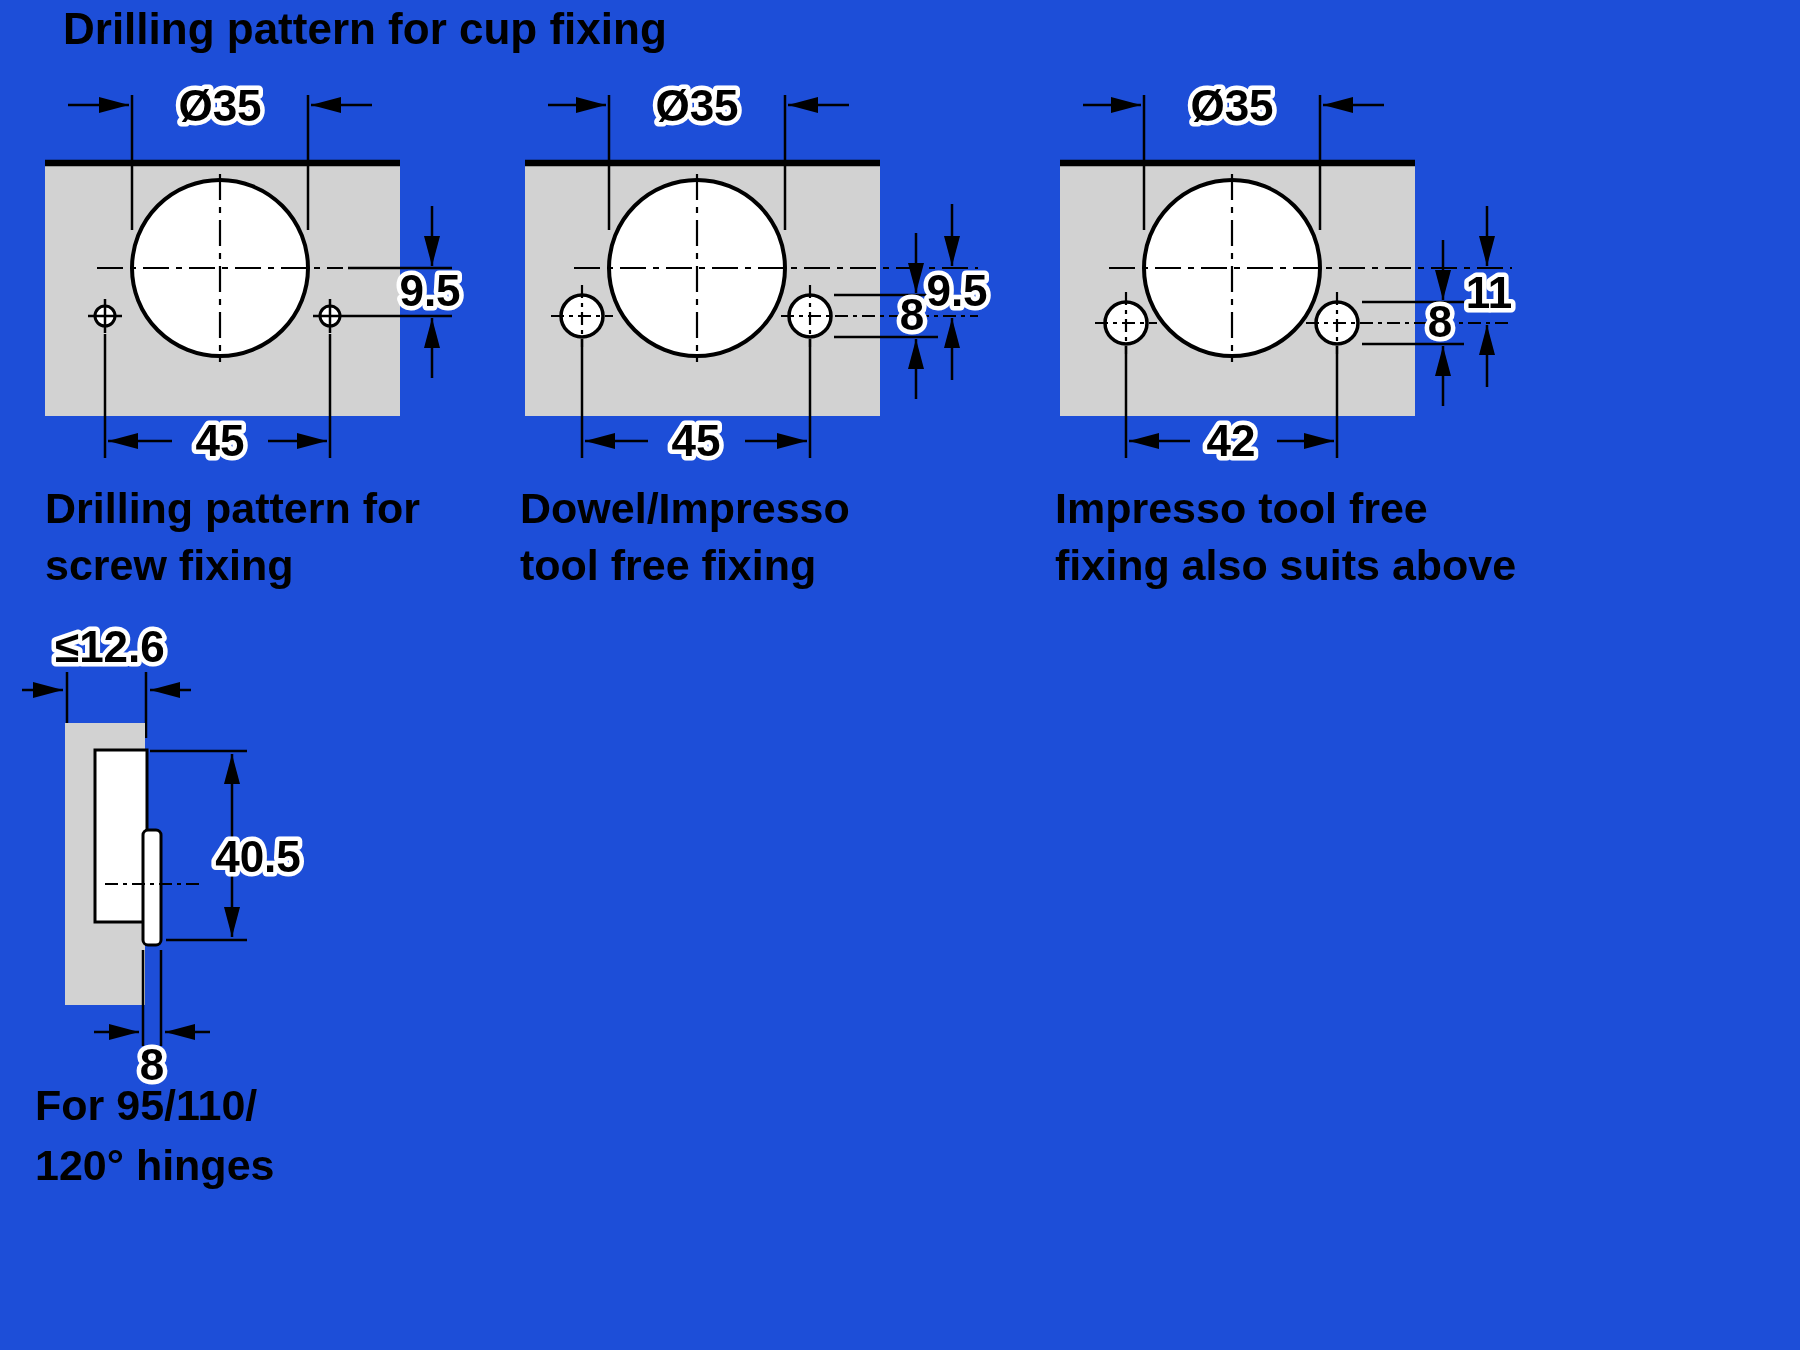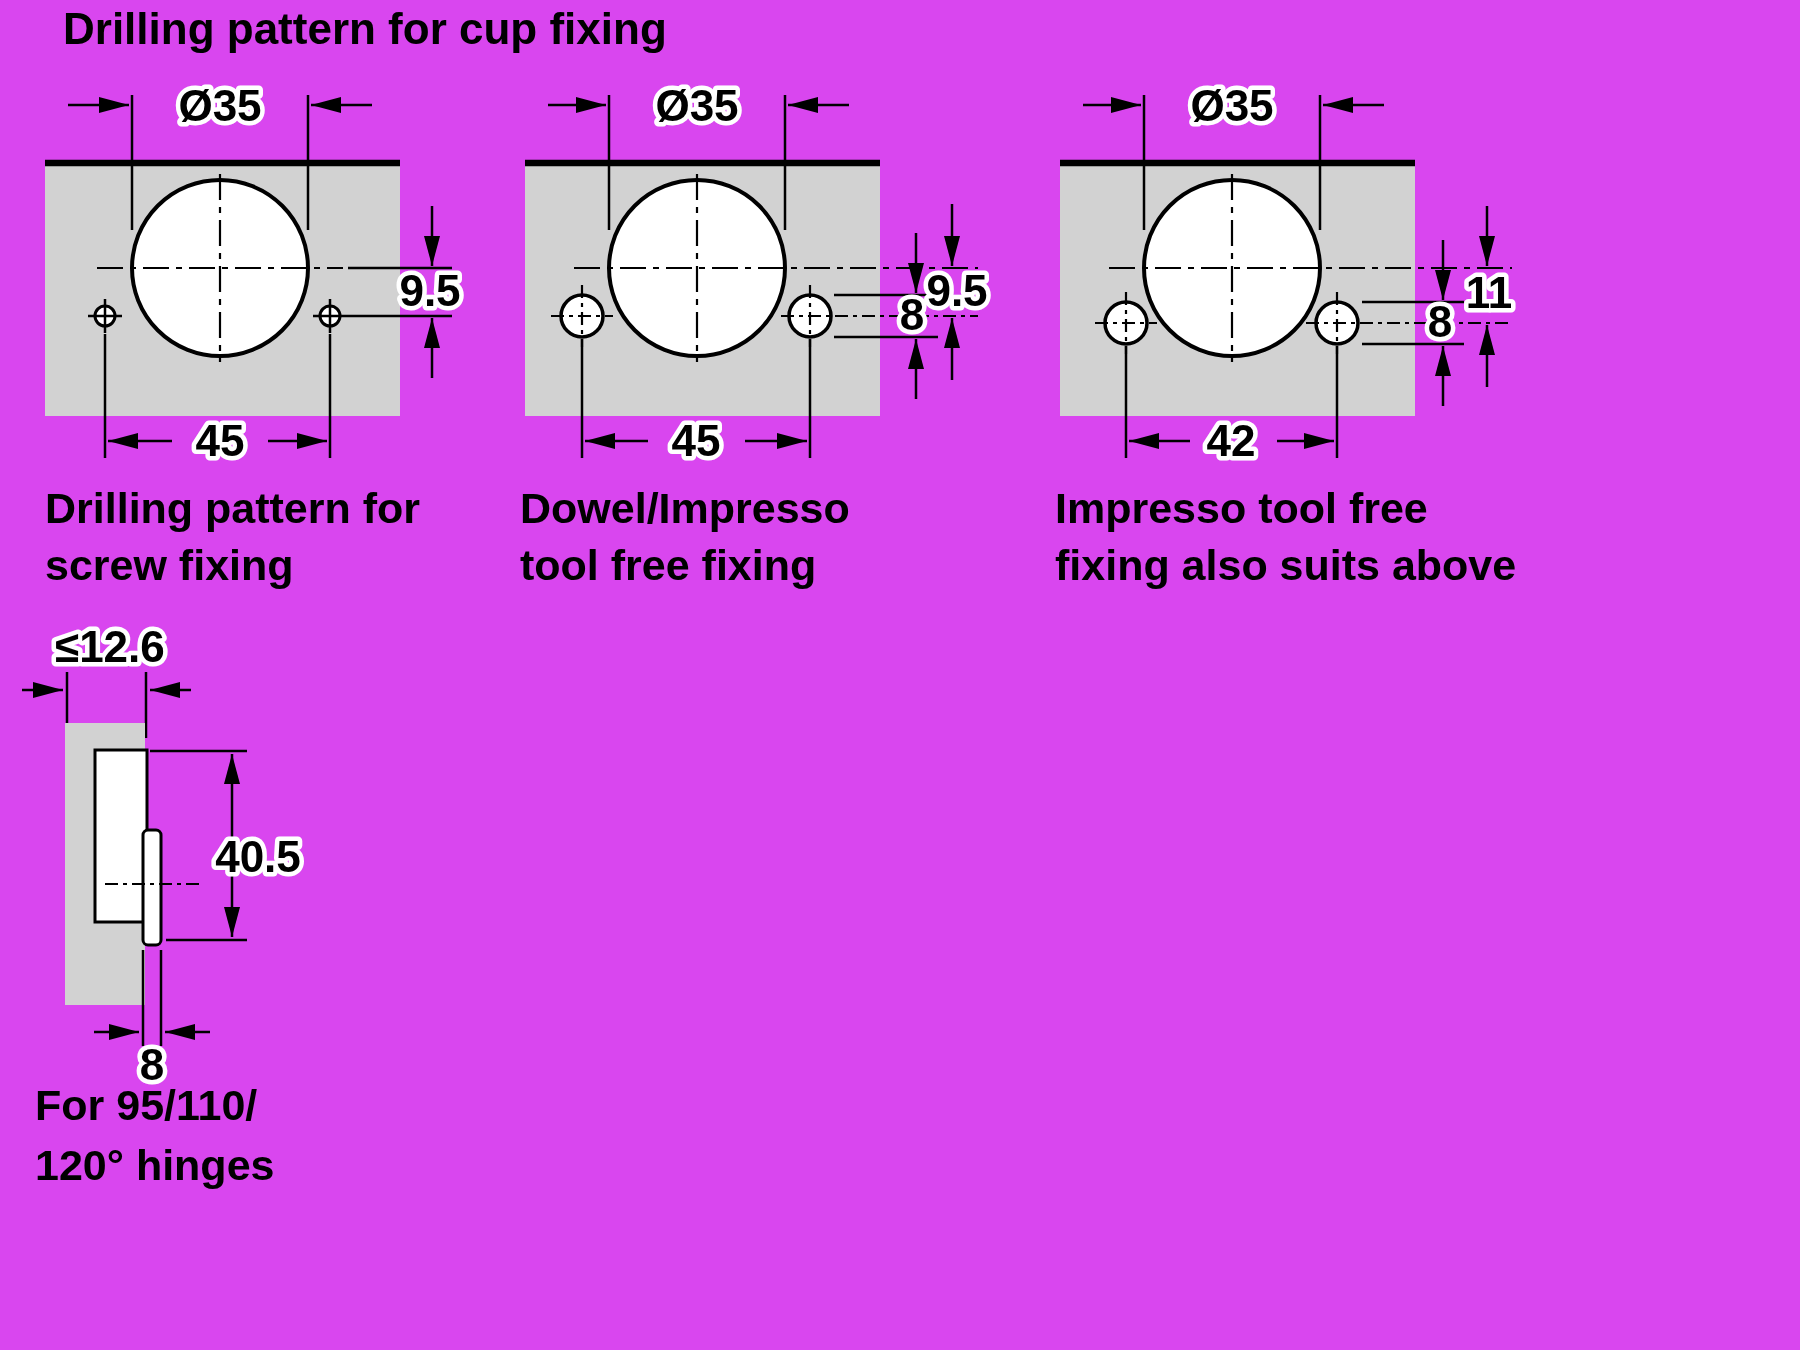--- a/index.html
+++ b/index.html
@@ -1,16 +1,16 @@
 <!DOCTYPE html>
 <html><head>
 <meta charset="utf-8">
 <style>
   html,body{margin:0;padding:0;background:#ffffff;}
-  .stage{position:relative;width:1800px;height:1350px;background:#d946ef;overflow:hidden;}
+  .stage{position:relative;width:1800px;height:1350px;background:#1d4ed8;overflow:hidden;}
   svg{display:block;}
   text{font-family:"Liberation Sans","DejaVu Sans",sans-serif;font-weight:bold;fill:#000;}
   .title{font-size:44px;}
   .caption{font-size:43px;}
   .dim{font-size:44px;text-anchor:middle;paint-order:stroke;stroke:#fff;stroke-width:9px;stroke-linejoin:round;}
   .dimleft{font-size:44px;paint-order:stroke;stroke:#fff;stroke-width:9px;stroke-linejoin:round;}
   .thin{stroke:#000;stroke-width:2.5;fill:none;}
   .thick{stroke:#000;stroke-width:6.5;fill:none;}
   .cl{stroke:#000;stroke-width:2.2;fill:none;stroke-dasharray:26 7 6 7;}
   .clsm{stroke:#000;stroke-width:2.2;fill:none;stroke-dasharray:13 5 4 5;}

